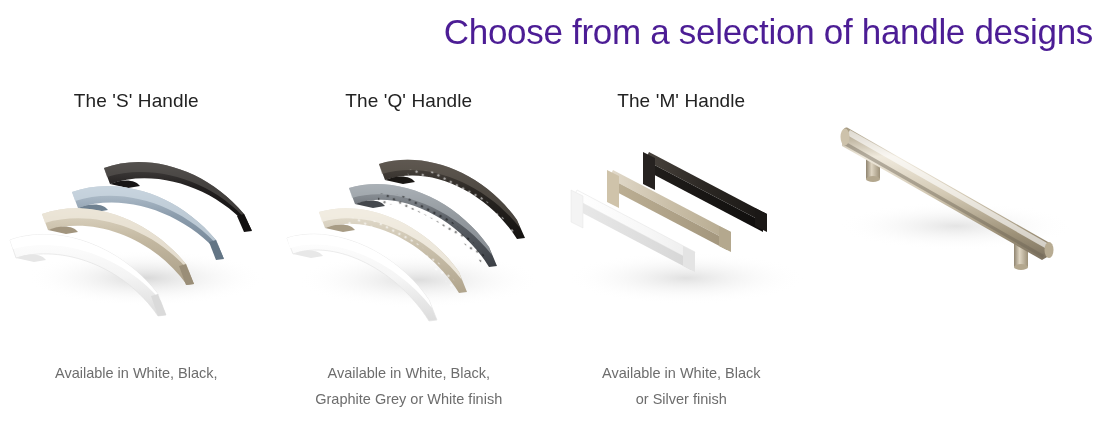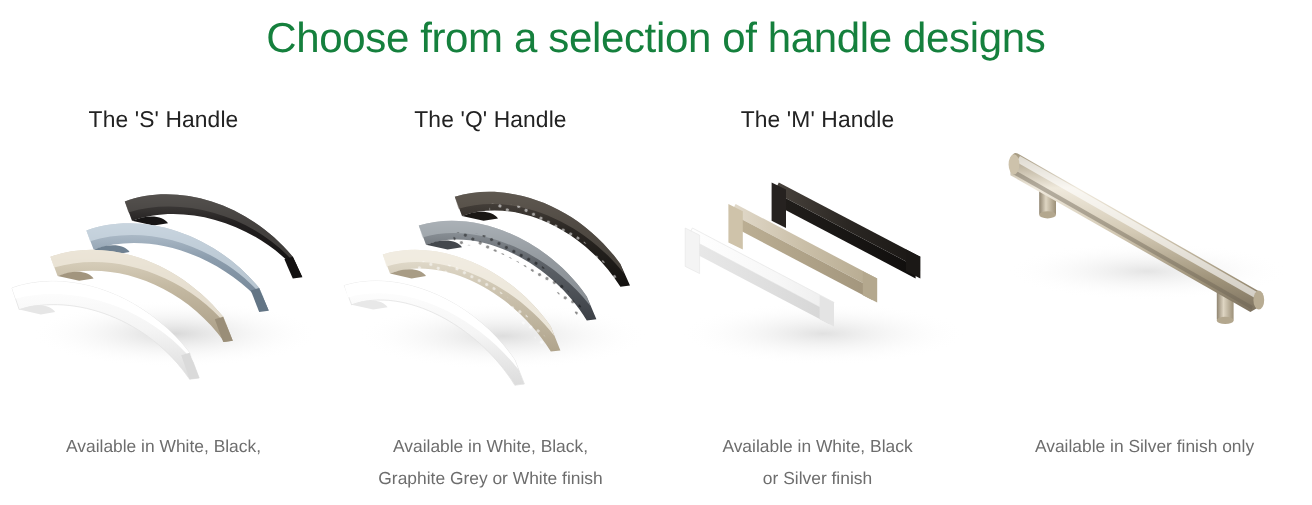--- a/index.html
+++ b/index.html
@@ -14,25 +14,25 @@
     position: relative;
     width: 1093px;
     height: 421px;
     background: #ffffff;
   }
   .page-title {
     position: absolute;
     top: 10px;
     left: 0;
     width: 1093px;
-    text-align: center;
+    text-align: right;
     font-size: 35px;
     font-weight: 400;
     letter-spacing: -0.3px;
-    color: #15803d;
+    color: #4c1d95;
     line-height: 44px;
   }
   .grid {
     position: absolute;
     top: 88px;
     left: 0;
     width: 1090px;
     height: 333px;
     display: flex;
     flex-direction: row;
@@ -325,20 +325,16 @@
 
           <g>
             <path d="M 24 26 L 224 140 C 230 143.5 230 151 224 154.5 L 218 158 L 18 44 L 18 36 C 18 29 20 24 24 26 Z" fill="url(#xBar)"></path>
             <path d="M 26 28 L 224 141.5 L 221 146 L 23 33 Z" fill="#ffffff" opacity="0.62"></path>
             <path d="M 22 40 L 220 153 L 219 156 L 20 43 Z" fill="#6d6354" opacity="0.45"></path>
             <ellipse cx="21" cy="35" rx="4.5" ry="8.5" fill="#cdc2ab"></ellipse>
             <ellipse cx="225" cy="148" rx="4.5" ry="8" fill="#b8ac93"></ellipse>
           </g>
         </svg>
       </div>
-      <div class="caption caption-x">
-        <div>Available in Silver finish only</div>
-        <div></div>
-      </div>
     </div>
 
   </div>
 </div>
 
 </body></html>

